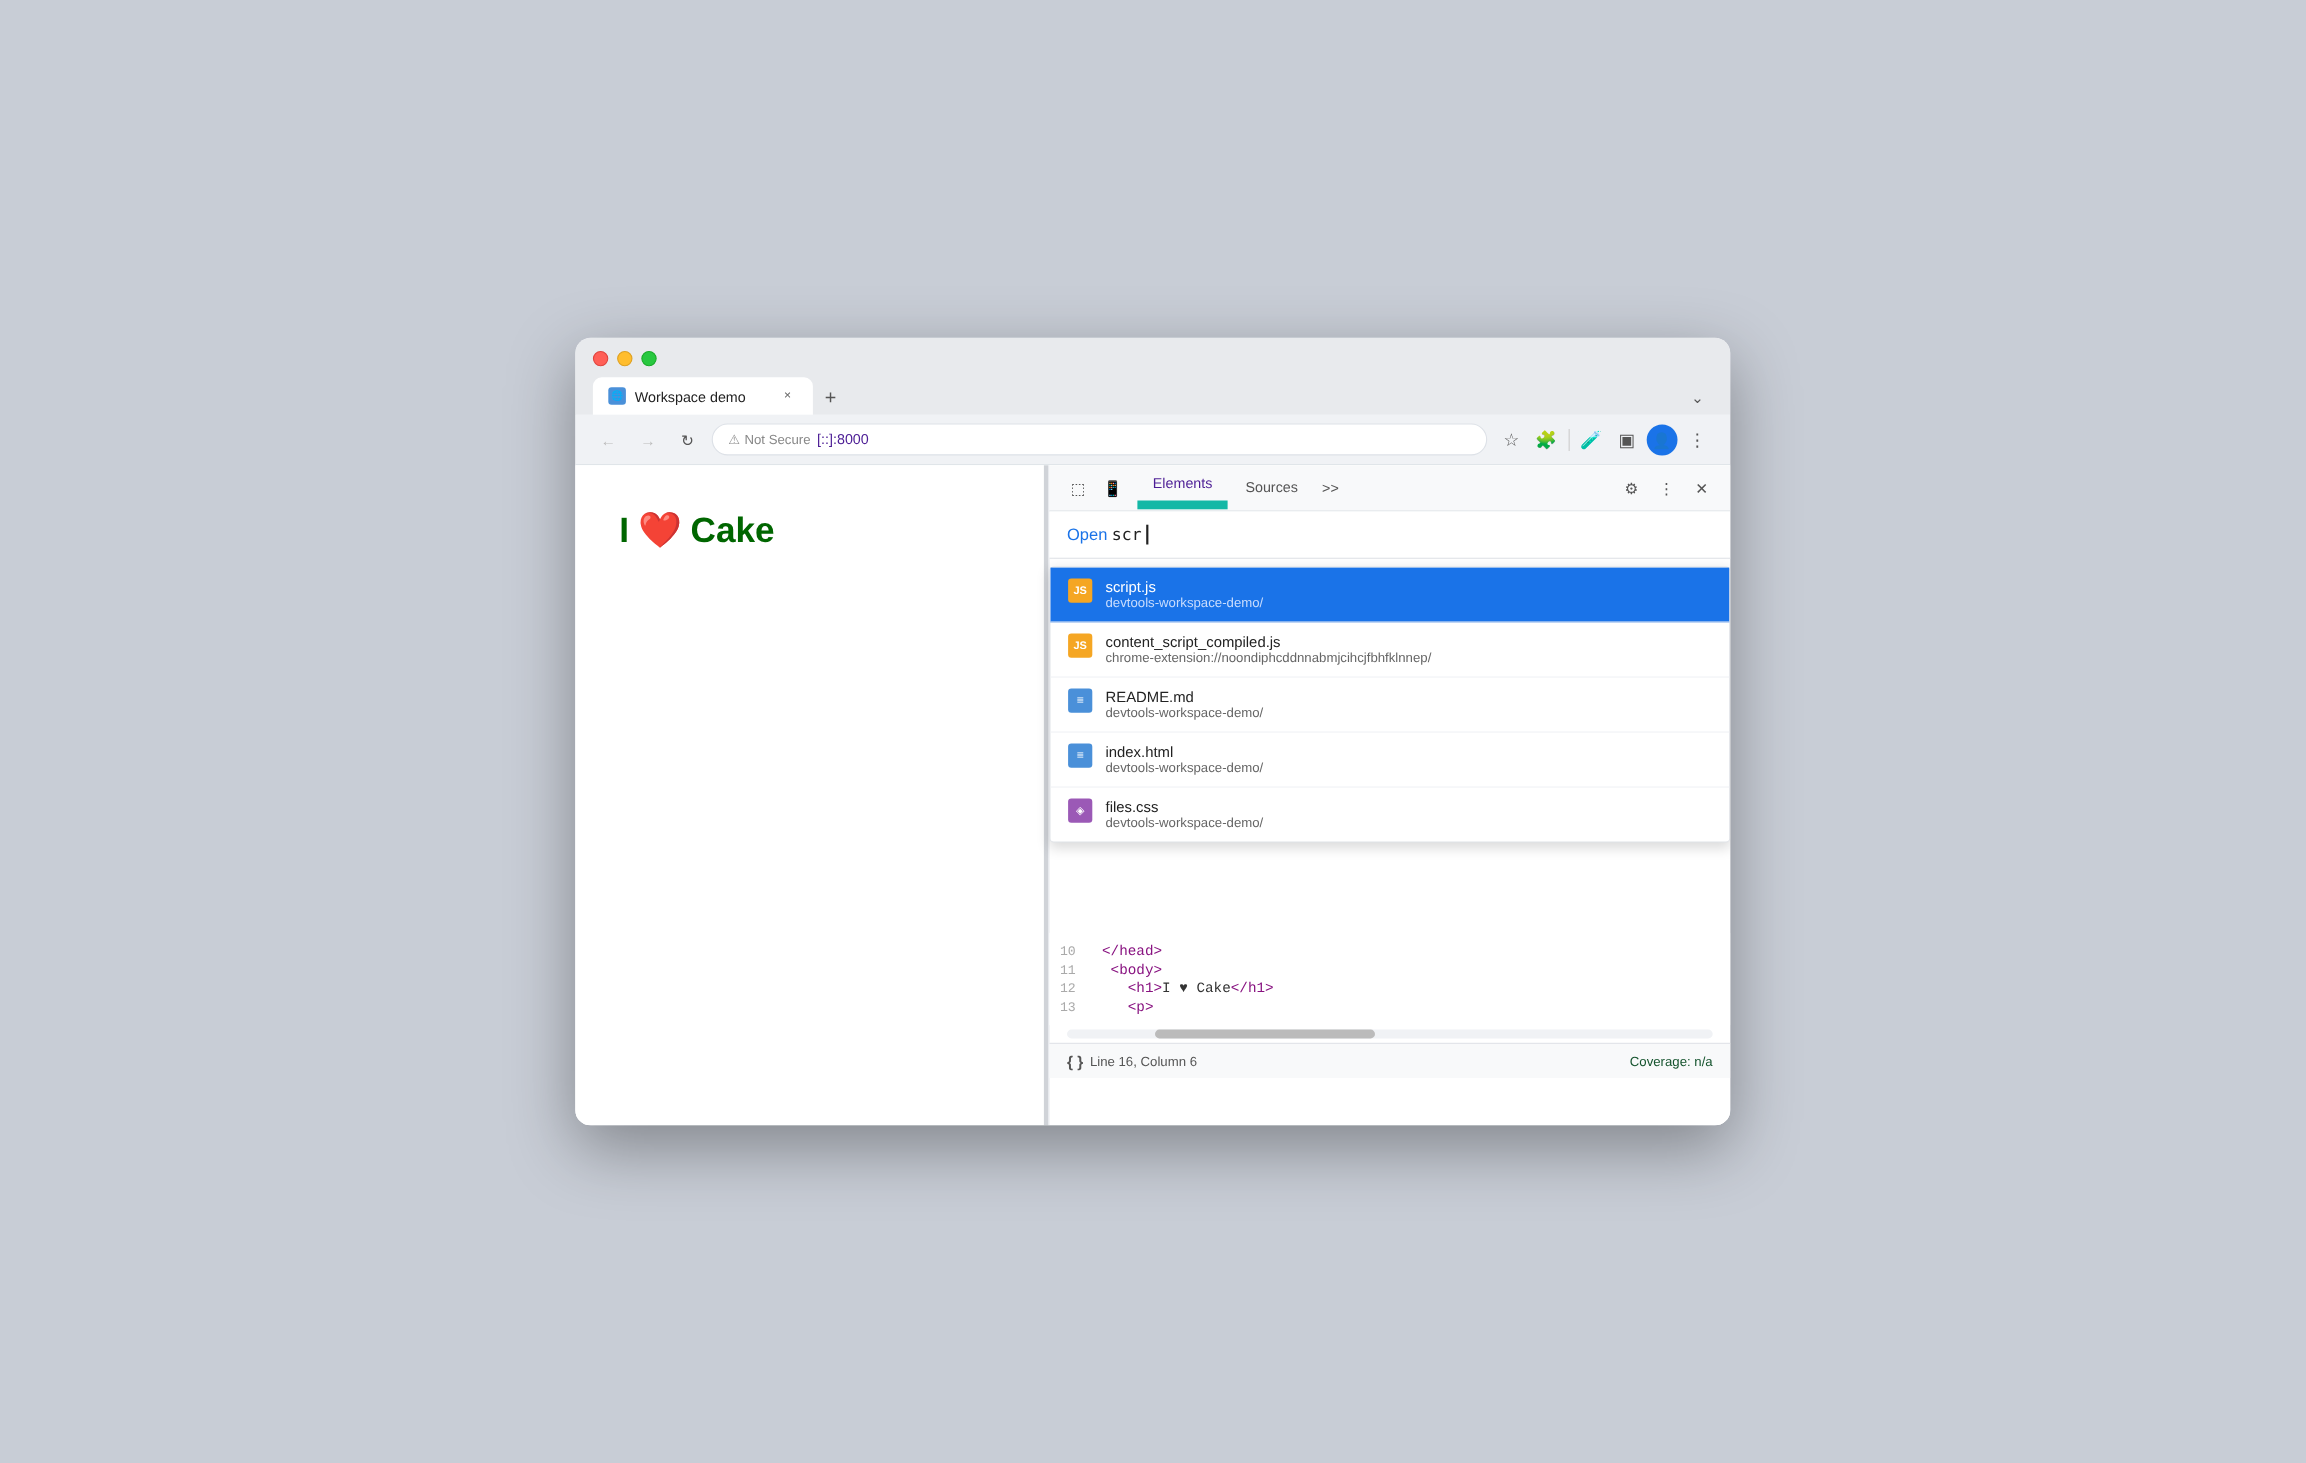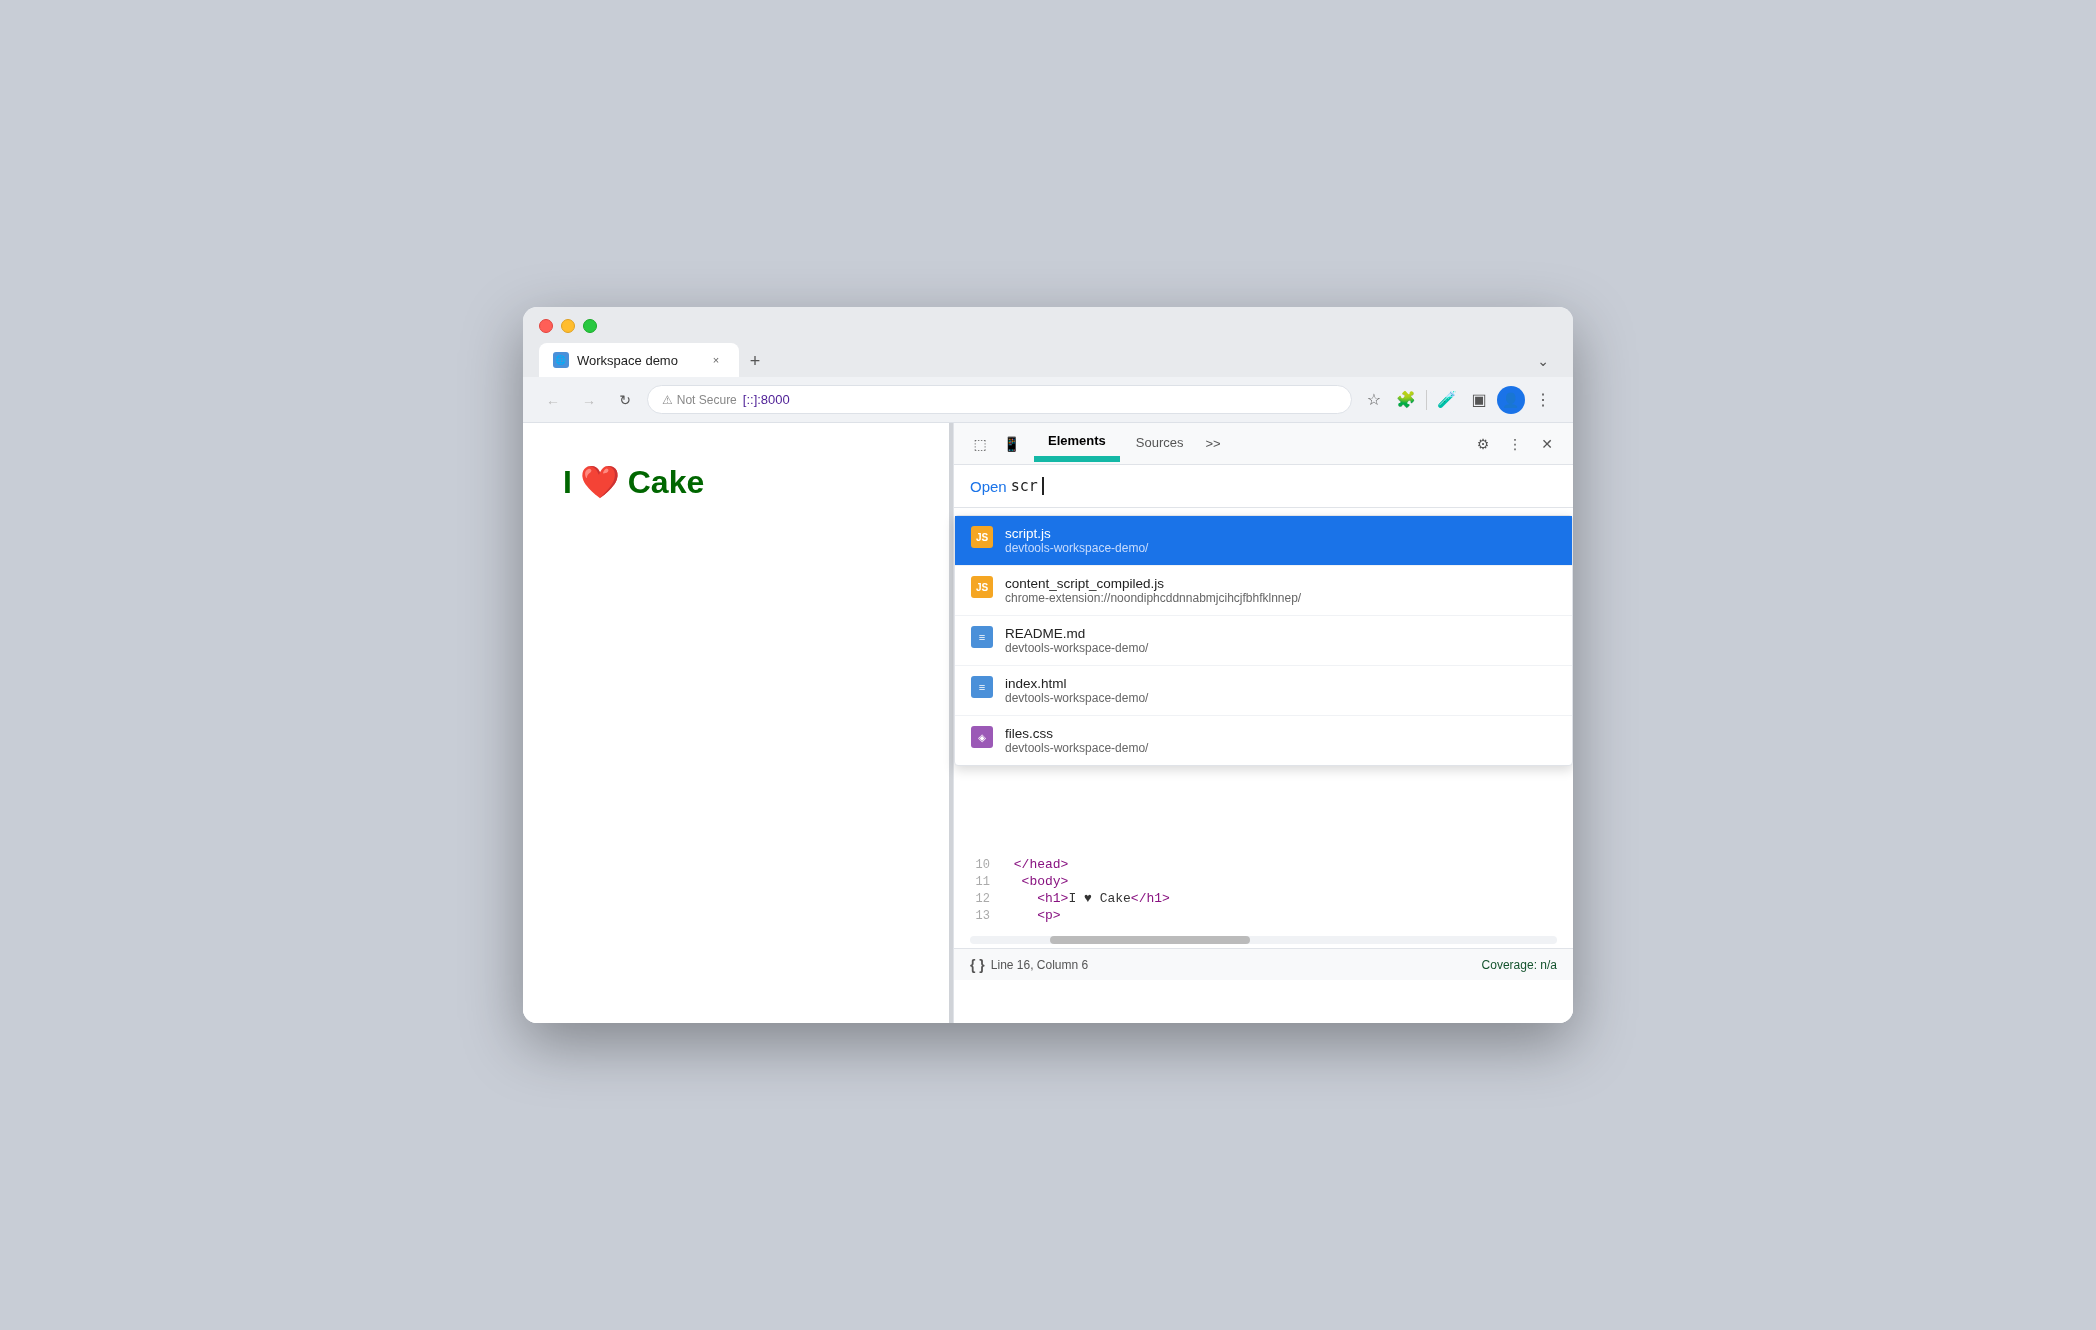--- a/index.html
+++ b/index.html
@@ -251,23 +251,23 @@
       margin-left: 4px;
     }
     .dt-tab {
       padding: 8px 14px;
       font-size: 13px;
       color: #555;
       cursor: pointer;
       border-bottom: 2px solid transparent;
     }
     .dt-tab.active {
-      color: #000000;
-      border-bottom: 6px solid #14b8a6;
-      font-weight: 700;
+      color: #4c1d95;
+      border-bottom: 8px solid #14b8a6;
+      font-weight: 400;
     }
     .dt-tab-more {
       padding: 8px 6px;
       font-size: 13px;
       color: #555;
       cursor: pointer;
     }
     .dt-toolbar-actions {
       display: flex;
       align-items: center;
@@ -382,21 +382,20 @@
       background: #fff;
       padding: 8px 0;
       overflow: hidden;
       font-family: 'Courier New', monospace;
       font-size: 13px;
     }
     .code-line {
       display: flex;
       align-items: center;
       padding: 1px 0;
-      margin-left: 12px;
     }
     .line-num {
       width: 40px;
       text-align: right;
       padding-right: 16px;
       color: #aaa;
       font-size: 12px;
       user-select: none;
       flex-shrink: 0;
     }

